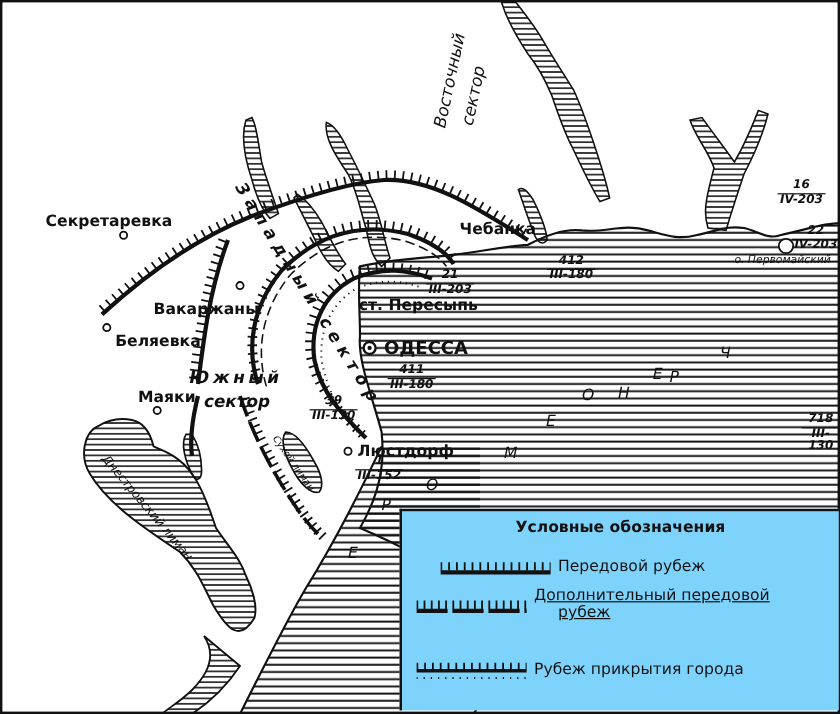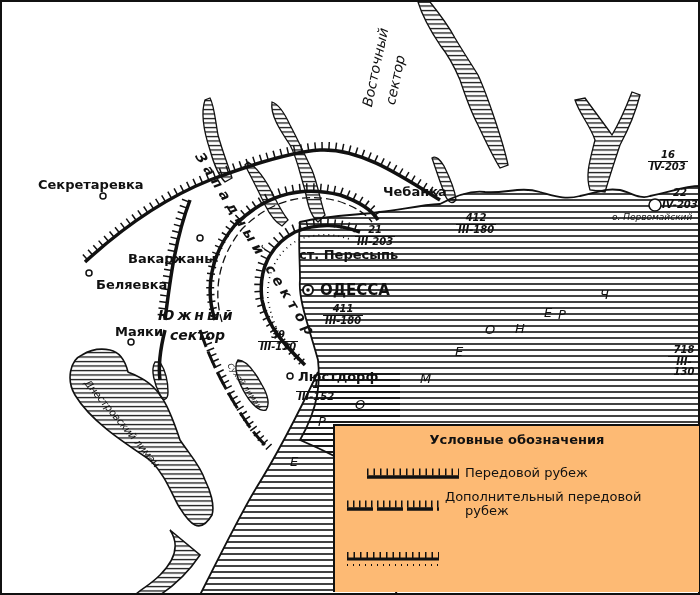--- a/index.html
+++ b/index.html
@@ -4,21 +4,21 @@
 <style>
   html,body{margin:0;padding:0;background:#fff;}
   body{width:700px;height:595px;position:relative;overflow:hidden;font-family:"DejaVu Sans",sans-serif;color:#111;}
   #map{position:absolute;left:0;top:0;width:700px;height:595px;}
   .lbl{position:absolute;font-family:"DejaVu Sans",sans-serif;font-size:13px;color:#111;white-space:nowrap;line-height:1;}
   .lbl.bold{font-weight:bold;}
   .lbl.it{font-style:italic;}
   .frac{position:absolute;font-family:"DejaVu Sans",sans-serif;font-style:italic;font-weight:bold;font-size:10px;color:#111;text-align:center;line-height:1.05;}
   .frac .num{display:block;border-bottom:1.5px solid #111;padding:0 2px;}
   .frac .den{display:block;padding:0 2px;}
-  .legend{position:absolute;left:333px;top:424px;width:366px;height:168px;background:#fdba74;border-top:2px solid #111;border-left:2px solid #111;box-sizing:border-box;}
+  .legend{position:absolute;left:333px;top:424px;width:366px;height:168px;background:#7dd3fc;border-top:2px solid #111;border-left:2px solid #111;box-sizing:border-box;}
   .legend-title{position:absolute;left:0;right:0;top:6px;text-align:center;font-size:13px;font-weight:bold;}
   .legend-row{position:absolute;left:12px;display:flex;align-items:flex-start;}
   .legend-sym{width:92px;height:14px;margin-right:6px;flex:none;}
   .legend-text{font-size:13px;line-height:14px;}
 </style>
 </head>
 <body>
 
 <svg id="map" viewBox="0 0 700 595" xmlns="http://www.w3.org/2000/svg">
   <defs>
@@ -147,32 +147,33 @@
   <div class="legend-title">Условные обозначения</div>
 
   <div class="legend-row" style="top:40px;padding-left:20px;">
     <svg class="legend-sym" viewBox="0 0 92 14">
       <line x1="0" y1="11" x2="92" y2="11" stroke="#111" stroke-width="3.5"></line>
       <line x1="0" y1="6" x2="92" y2="6" stroke="#111" stroke-width="7" stroke-dasharray="1.5 5"></line>
     </svg>
     <span class="legend-text">Передовой рубеж</span>
   </div>
 
-  <div class="legend-row" style="top:64px;">
+  <div class="legend-row" style="top:64px;text-decoration:underline;">
     <svg class="legend-sym" viewBox="0 0 92 14" style="margin-top:8px;">
       <line x1="0" y1="11" x2="92" y2="11" stroke="#111" stroke-width="3.5" stroke-dasharray="26 4"></line>
       <line x1="0" y1="6" x2="92" y2="6" stroke="#111" stroke-width="7" stroke-dasharray="1.5 4.5"></line>
     </svg>
     <span class="legend-text">
       <span>Дополнительный передовой</span><br>
       <span style="padding-left:20px;">рубеж</span>
     </span>
   </div>
 
 
   <div class="legend-row" style="top:126px;">
     <svg class="legend-sym" viewBox="0 0 92 14">
       <line x1="0" y1="7" x2="92" y2="7" stroke="#111" stroke-width="3"></line>
       <line x1="0" y1="3" x2="92" y2="3" stroke="#111" stroke-width="6" stroke-dasharray="1.5 5"></line>
       <line x1="0" y1="13" x2="92" y2="13" stroke="#111" stroke-width="1.8" stroke-dasharray="1 5"></line>
     </svg>
+    <span class="legend-text">Рубеж прикрытия города</span>
   </div>
 </div>
 
 </body></html>

